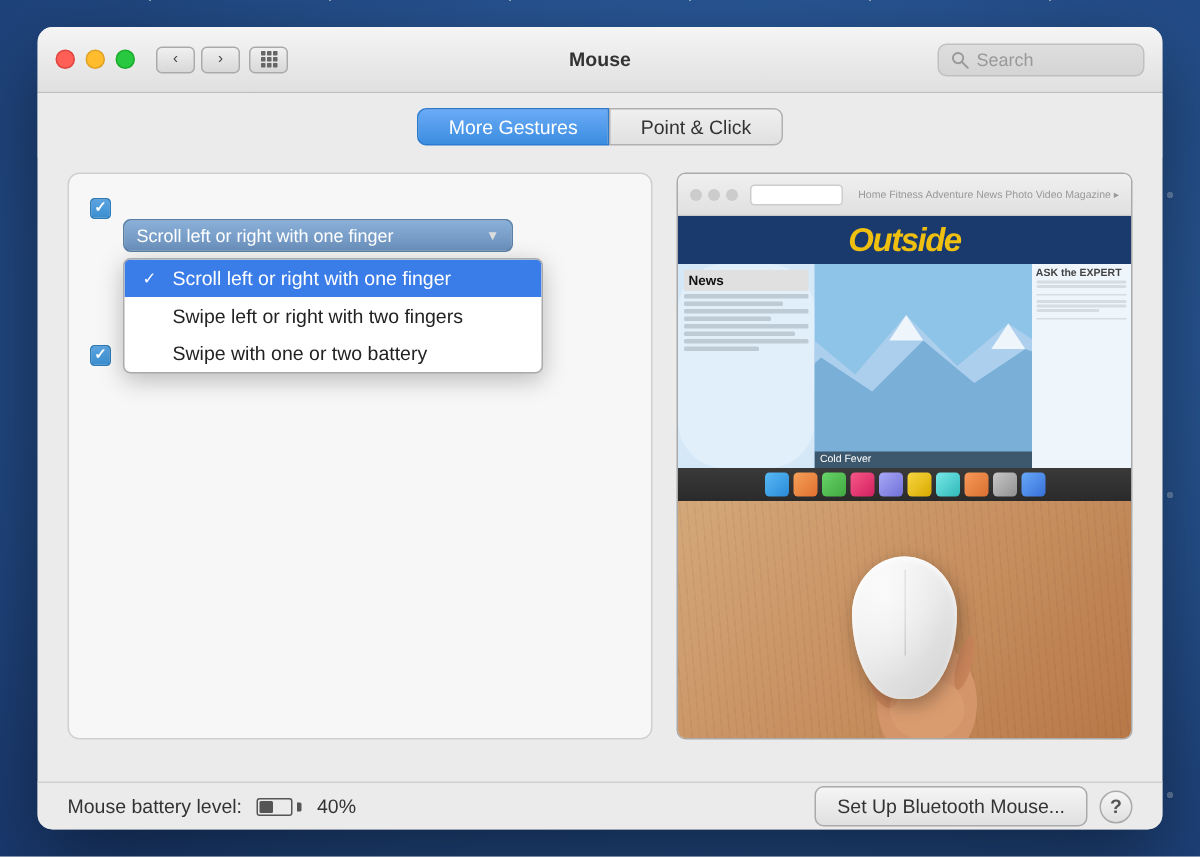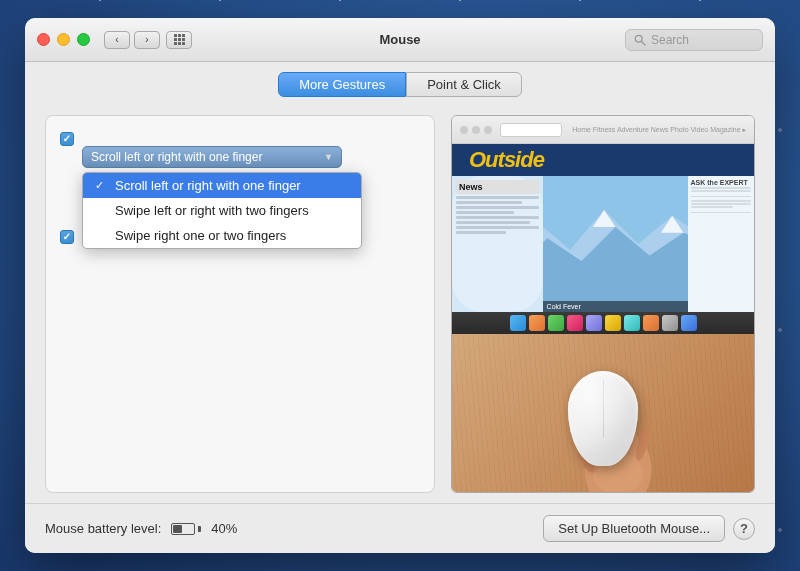--- a/index.html
+++ b/index.html
@@ -324,21 +324,22 @@
       flex: 1;
       background: white;
       border: 1px solid #ccc;
       border-radius: 3px;
       height: 14px;
       margin: 0 4px;
     }
 
     .mag-title-bar {
       background: #1a3a6e;
-      padding: 3px 17px;
+      text-align: center;
+      padding: 3px 0;
     }
     .mag-title-text {
       font-size: 22px;
       font-weight: 900;
       color: #f0c010;
       font-style: italic;
       letter-spacing: -1px;
     }
 
     .mag-content {
@@ -483,21 +484,21 @@
       width: 100px;
       height: 100px;
     }
 
     
     .bottom-bar {
       position: absolute;
       bottom: 0;
       left: 0;
       right: 0;
-      height: 50px;
+      height: 32px;
       background: #ebebeb;
       border-top: 1px solid #d0d0d0;
       display: flex;
       align-items: center;
       padding: 0 20px;
       gap: 10px;
     }
     .battery-label {
       font-size: 13px;
       color: #333;
@@ -629,21 +630,21 @@
               <div class="dropdown-item dropdown-item-selected">
                 <span class="checkmark">✓</span>
                 <span>Scroll left or right with one finger</span>
               </div>
               <div class="dropdown-item">
                 <span class="checkmark"></span>
                 <span>Swipe left or right with two fingers</span>
               </div>
               <div class="dropdown-item">
                 <span class="checkmark"></span>
-                <span>Swipe right one or two fingers</span>
+                <span>Swipe with one or two battery</span>
               </div>
             </div>
           </div>
         </div>
       </div>
 
       <div class="setting-row setting-row-2">
         <div class="checkbox">
           <span class="checkbox-check">✓</span>
         </div>

